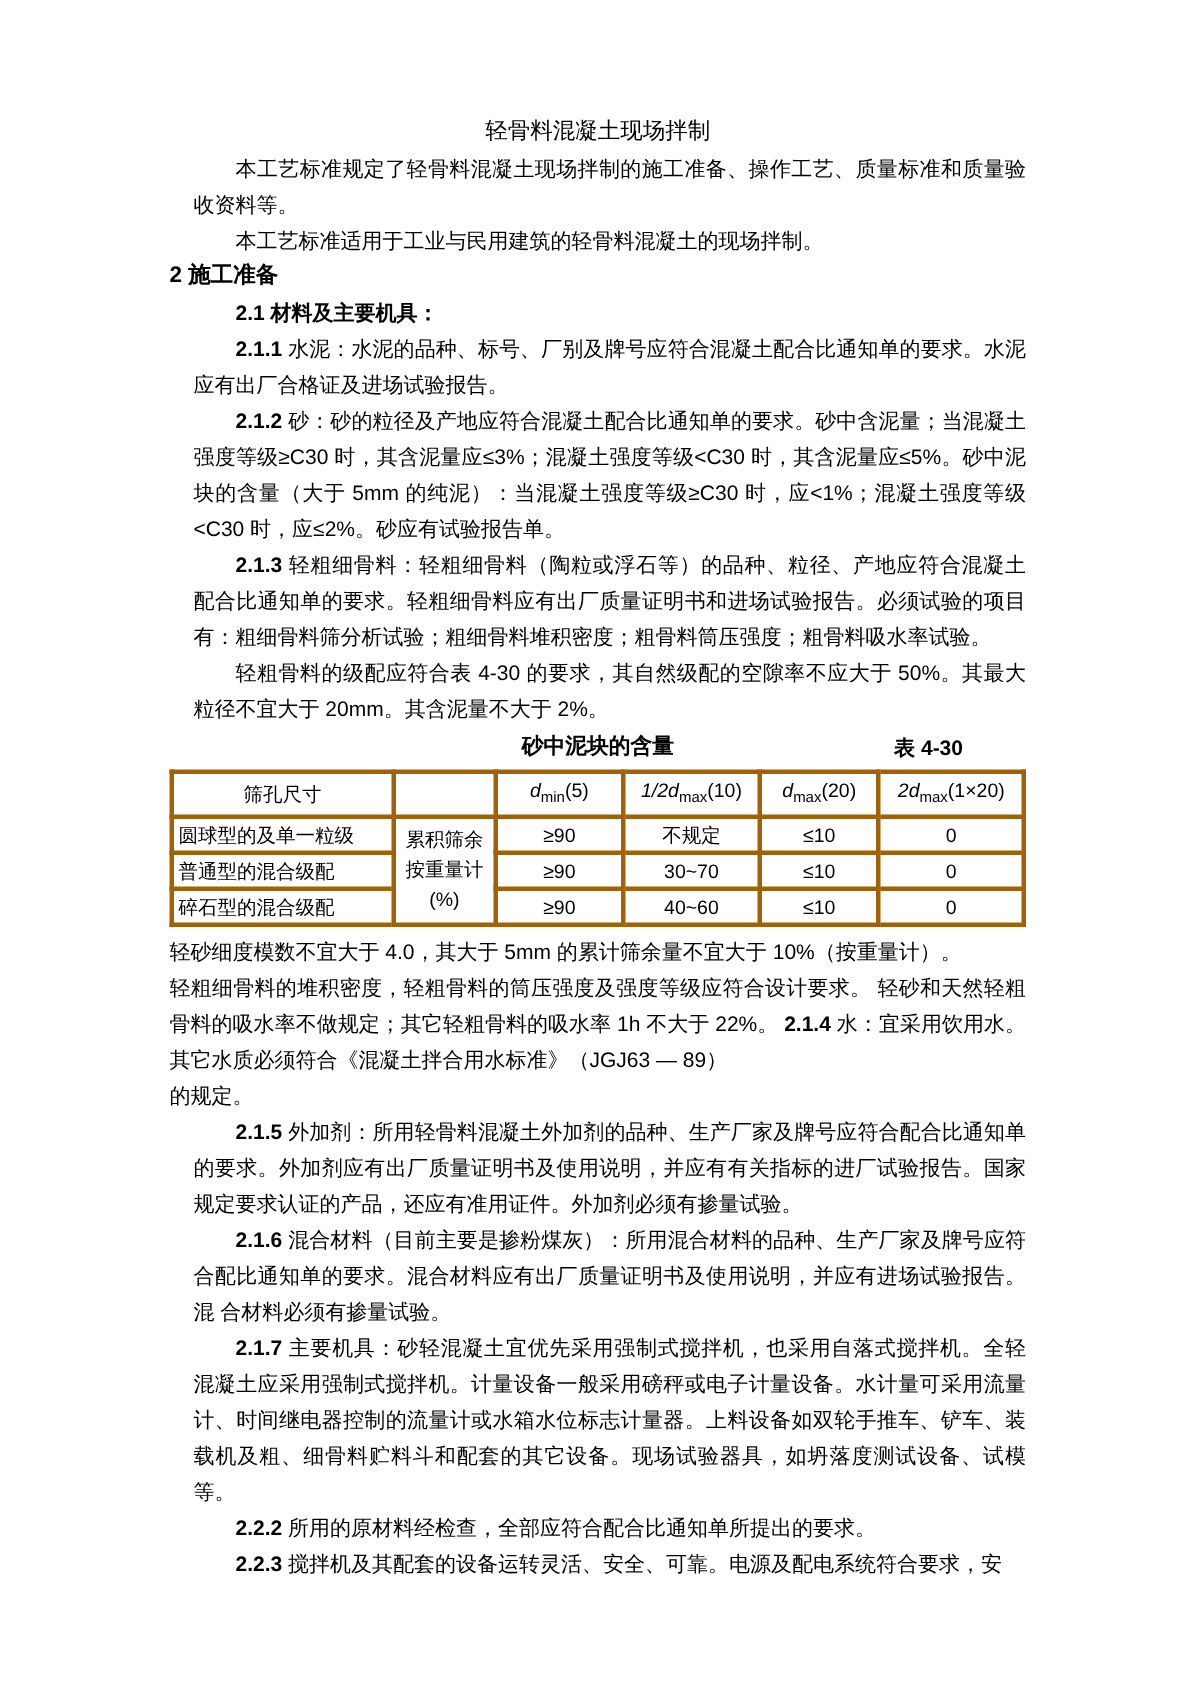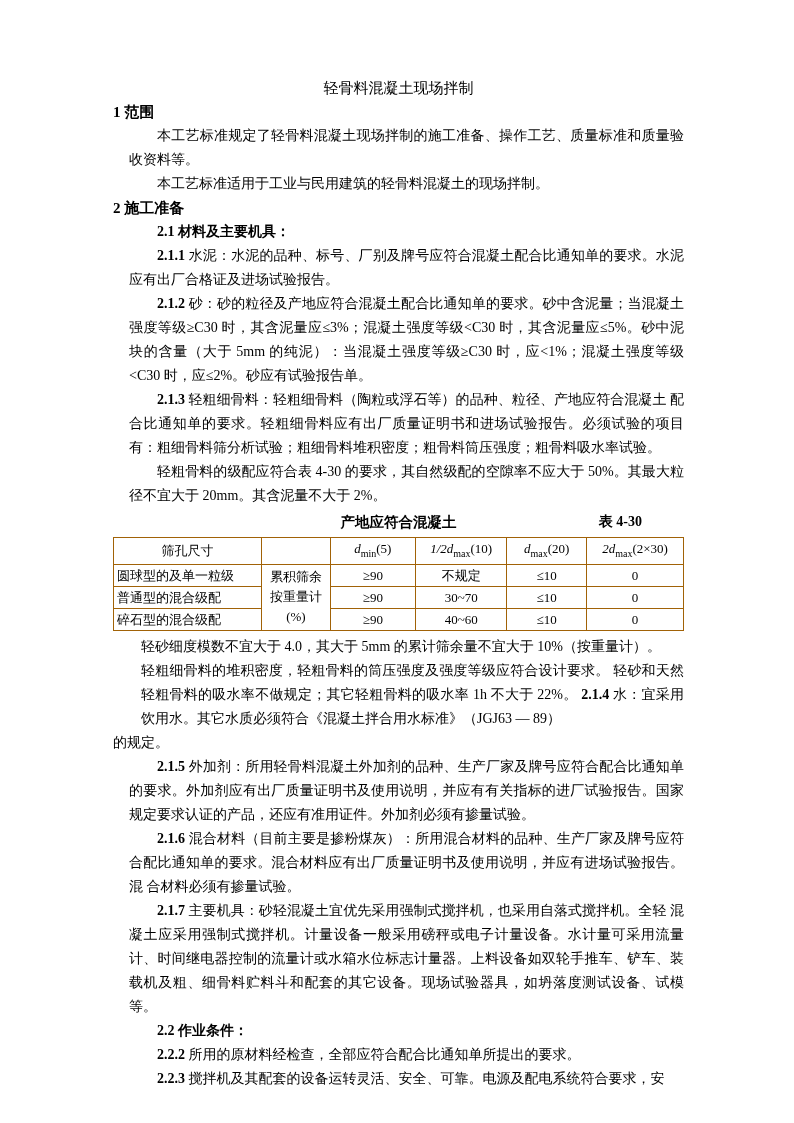--- a/index.html
+++ b/index.html
@@ -4,39 +4,39 @@
 <style>
   html, body { margin: 0; padding: 0; background: #ffffff; }
   .page {
     position: relative;
     width: 794px;
     height: 1123px;
     box-sizing: border-box;
     margin: 0 auto;
     background: #ffffff;
     color: #000000;
-    font-family: Liberation Serif, serif;
+    font-family: Liberation Sans, sans-serif;
     font-size: 14px;
     line-height: 24px;
     padding: 76px 110px 0 113px;
     overflow: hidden;
   }
   .doc-title {
     text-align: center;
     font-size: 15px;
   }
   .heading {
     font-weight: bold;
     font-size: 15px;
   }
   p { margin: 0; text-align: justify; }
   .ind { text-indent: 2em; margin-left: 16px; }
   .bold { font-weight: bold; }
   .num { font-weight: bold; }
-  .block { margin-left: 28px; }
+  .block { }
   .block p { text-indent: 0; }
   .caption-row {
     position: relative;
     text-align: center;
     font-weight: bold;
     font-size: 14.5px;
     margin-top: 2px;
   }
   .tlabel {
     position: absolute;
@@ -45,77 +45,76 @@
     font-weight: bold;
     font-size: 14px;
   }
   table.grading {
     width: 100%;
     border-collapse: collapse;
     table-layout: fixed;
     margin: 3px 0 4px 0;
   }
   table.grading td {
-    border: 1px solid #a16207;
+    border: 3px solid #a16207;
     text-align: center;
     font-size: 13px;
     line-height: 21px;
     height: 21px;
     padding: 0 3px;
     overflow: hidden;
   }
   table.grading td.lcell { text-align: left; }
   table.grading td.ccell { padding: 0; line-height: 20px; }
   table.grading i { font-style: italic; }
   table.grading sub { font-size: 10px; }
 </style>
 </head>
 <body>
 
 <div class="page">
 
   <div class="doc-title">轻骨料混凝土现场拌制</div>
 
-  <div class="heading">1 范围</div>
   <p class="ind">本工艺标准规定了轻骨料混凝土现场拌制的施工准备、操作工艺、质量标准和质量验收资料等。</p>
   <p class="ind">本工艺标准适用于工业与民用建筑的轻骨料混凝土的现场拌制。</p>
 
   <div class="heading">2 施工准备</div>
   <p class="ind bold">2.1 材料及主要机具：</p>
 
   <p class="ind"><b class="num">2.1.1 </b><span>水泥：水泥的品种、标号、厂别及牌号应符合混凝土配合比通知单的要求。水泥应有出厂合格证及进场试验报告。</span></p>
 
   <p class="ind"><b class="num">2.1.2 </b><span>砂：砂的粒径及产地应符合混凝土配合比通知单的要求。砂中含泥量；当混凝土强度等级≥C30 时，其含泥量应≤3%；混凝土强度等级&lt;C30 时，其含泥量应≤5%。砂中泥块的含量（大于 5mm 的纯泥）：当混凝土强度等级≥C30 时，应&lt;1%；混凝土强度等级 &lt;C30 时，应≤2%。砂应有试验报告单。</span></p>
 
   <p class="ind"><b class="num">2.1.3 </b><span>轻粗细骨料：轻粗细骨料（陶粒或浮石等）的品种、粒径、产地应符合混凝土 配合比通知单的要求。轻粗细骨料应有出厂质量证明书和进场试验报告。必须试验的项目有：粗细骨料筛分析试验；粗细骨料堆积密度；粗骨料筒压强度；粗骨料吸水率试验。</span></p>
 
   <p class="ind">轻粗骨料的级配应符合表 4-30 的要求，其自然级配的空隙率不应大于 50%。其最大粒径不宜大于 20mm。其含泥量不大于 2%。</p>
 
   <div class="caption-row">
-    <span>产地应符合混凝土</span>
+    <span>砂中泥块的含量</span>
     <span class="tlabel">表 4-30</span>
   </div>
 
   <table class="grading">
     <colgroup>
       <col style="width:26%">
         <col style="width:12%">
         <col style="width:15%">
       <col style="width:16%">
         <col style="width:14%">
         <col style="width:17%">
     </colgroup>
     <tbody>
       <tr>
         <td>筛孔尺寸</td>
         <td></td>
         <td><i>d</i><sub>min</sub><span>(5)</span></td>
         <td><i>1/2d</i><sub>max</sub><span>(10)</span></td>
         <td><i>d</i><sub>max</sub><span>(20)</span></td>
-        <td><i>2d</i><sub>max</sub><span>(2×30)</span></td>
+        <td><i>2d</i><sub>max</sub><span>(1×20)</span></td>
       </tr>
       <tr>
         <td class="lcell">圆球型的及单一粒级</td>
         <td class="ccell" rowspan="3">
           <div>累积筛余</div>
           <div>按重量计</div>
           <div>(%)</div>
         </td>
         <td>≥90</td>
         <td>不规定</td>
@@ -144,20 +143,19 @@
     <p><span>轻粗细骨料的堆积密度，轻粗骨料的筒压强度及强度等级应符合设计要求。 轻砂和天然轻粗骨料的吸水率不做规定；其它轻粗骨料的吸水率 1h 不大于 22%。 </span><b class="num">2.1.4 </b><span>水：宜采用饮用水。其它水质必须符合《混凝土拌合用水标准》（JGJ63 — 89）</span></p>
   </div>
   <p>的规定。</p>
 
   <p class="ind"><b class="num">2.1.5 </b><span>外加剂：所用轻骨料混凝土外加剂的品种、生产厂家及牌号应符合配合比通知单的要求。外加剂应有出厂质量证明书及使用说明，并应有有关指标的进厂试验报告。国家 规定要求认证的产品，还应有准用证件。外加剂必须有掺量试验。</span></p>
 
   <p class="ind"><b class="num">2.1.6 </b><span>混合材料（目前主要是掺粉煤灰）：所用混合材料的品种、生产厂家及牌号应符 合配比通知单的要求。混合材料应有出厂质量证明书及使用说明，并应有进场试验报告。混 合材料必须有掺量试验。</span></p>
 
   <p class="ind"><b class="num">2.1.7 </b><span>主要机具：砂轻混凝土宜优先采用强制式搅拌机，也采用自落式搅拌机。全轻 混凝土应采用强制式搅拌机。计量设备一般采用磅秤或电子计量设备。水计量可采用流量计、时间继电器控制的流量计或水箱水位标志计量器。上料设备如双轮手推车、铲车、装载机及粗、细骨料贮料斗和配套的其它设备。现场试验器具，如坍落度测试设备、试模等。</span></p>
 
-  <p class="ind bold">2.2 作业条件：</p>
 
 
   <p class="ind"><b class="num">2.2.2 </b><span>所用的原材料经检查，全部应符合配合比通知单所提出的要求。</span></p>
 
   <p class="ind"><b class="num">2.2.3 </b><span>搅拌机及其配套的设备运转灵活、安全、可靠。电源及配电系统符合要求，安</span></p>
 
 </div>
 
 </body></html>

